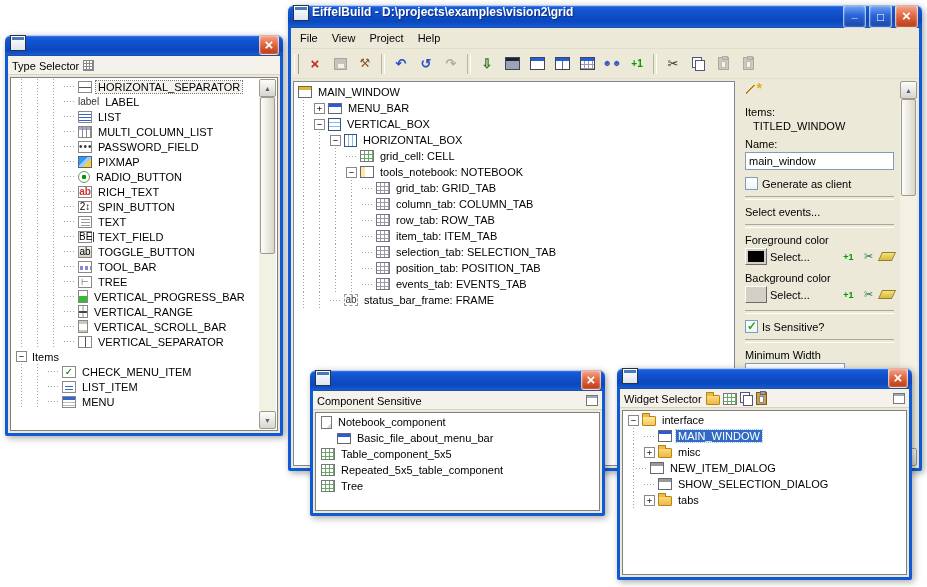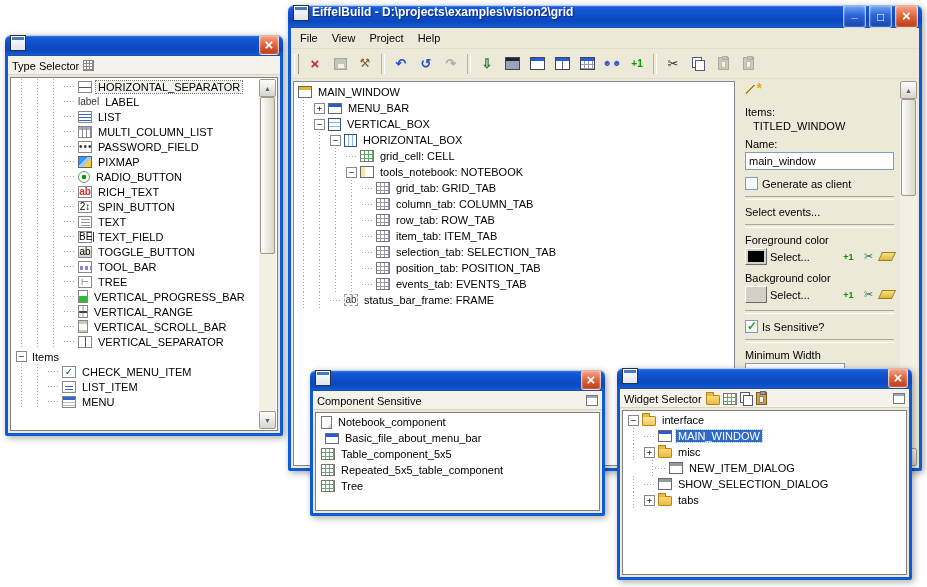--- a/index.html
+++ b/index.html
@@ -522,21 +522,21 @@
       <div class="tool-header">
         <span class="th-text">Component Sensitive</span>
         <span class="rollup"></span>
       </div>
       <div class="tool-body">
         <div class="treewrap" id="component-list">
             <div class="trow" style="height: 16px; padding-left: 4px;">
               <span class="ti ic-page"></span>
               <span class="tlabel">Notebook_component</span>
             </div>
-            <div class="trow" style="height: 16px; padding-left: 8px;">
+            <div class="trow" style="height: 16px; padding-left: 20px;">
               <span class="ti ic-menubar"></span>
               <span class="tlabel">Basic_file_about_menu_bar</span>
             </div>
             <div class="trow" style="height: 16px; padding-left: 4px;">
               <span class="ti ic-grid"></span>
               <span class="tlabel">Table_component_5x5</span>
             </div>
             <div class="trow" style="height: 16px; padding-left: 4px;">
               <span class="ti ic-grid"></span>
               <span class="tlabel">Repeated_5x5_table_component</span>
@@ -577,21 +577,21 @@
             <div class="trow" style="height: 16px; padding-left: 20px; background-image: repeating-linear-gradient(rgb(153, 170, 170) 0px, rgb(153, 170, 170) 1px, transparent 1px, transparent 3px); background-position: 9px 0px; background-size: 1px 100%; background-repeat: no-repeat;">
               <span class="leafstub"></span>
               <span class="ti ic-win icb"></span>
               <span class="tlabel sel">MAIN_WINDOW</span>
             </div>
             <div class="trow" style="height: 16px; padding-left: 20px; background-image: repeating-linear-gradient(rgb(153, 170, 170) 0px, rgb(153, 170, 170) 1px, transparent 1px, transparent 3px); background-position: 9px 0px; background-size: 1px 100%; background-repeat: no-repeat;">
               <span class="exp">+</span>
               <span class="ti ic-folder"></span>
               <span class="tlabel">misc</span>
             </div>
-            <div class="trow" style="height: 16px; padding-left: 12px; background-image: repeating-linear-gradient(rgb(153, 170, 170) 0px, rgb(153, 170, 170) 1px, transparent 1px, transparent 3px); background-position: 9px 0px; background-size: 1px 100%; background-repeat: no-repeat; margin-left: 19px;">
+            <div class="trow" style="height: 16px; padding-left: 12px; background-image: repeating-linear-gradient(rgb(153, 170, 170) 0px, rgb(153, 170, 170) 1px, transparent 1px, transparent 3px); background-position: 9px 0px; background-size: 1px 100%; background-repeat: no-repeat;">
               <span class="leafstub"></span>
               <span class="ti ic-win icg"></span>
               <span class="tlabel">NEW_ITEM_DIALOG</span>
             </div>
             <div class="trow" style="height: 16px; padding-left: 20px; background-image: repeating-linear-gradient(rgb(153, 170, 170) 0px, rgb(153, 170, 170) 1px, transparent 1px, transparent 3px); background-position: 9px 0px; background-size: 1px 100%; background-repeat: no-repeat;">
               <span class="leafstub"></span>
               <span class="ti ic-win icg"></span>
               <span class="tlabel">SHOW_SELECTION_DIALOG</span>
             </div>
             <div class="trow" style="height: 16px; padding-left: 20px; background-image: repeating-linear-gradient(rgb(153, 170, 170) 0px, rgb(153, 170, 170) 1px, transparent 1px, transparent 3px); background-position: 9px 0px; background-size: 1px 100%; background-repeat: no-repeat;">

